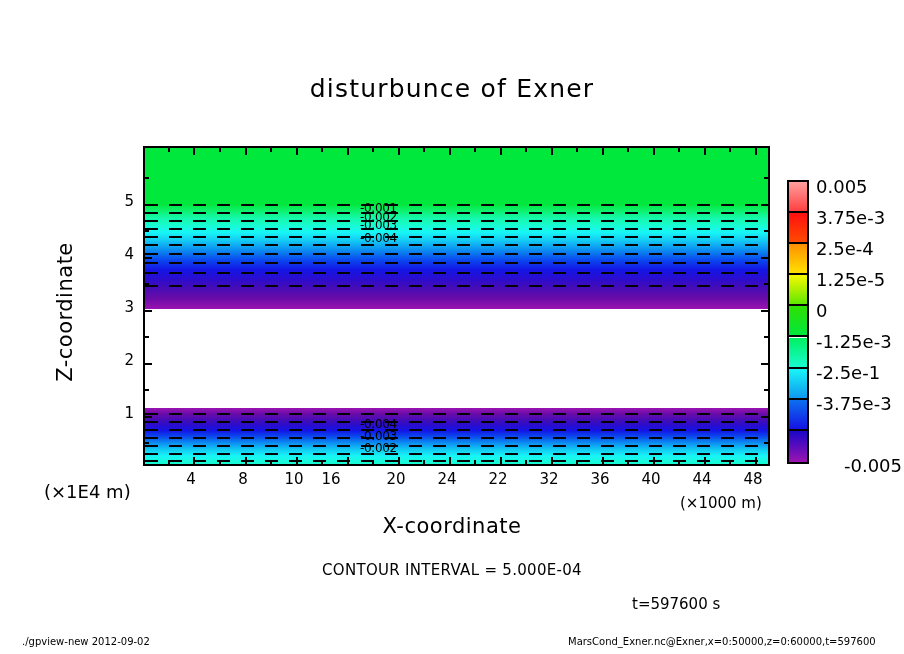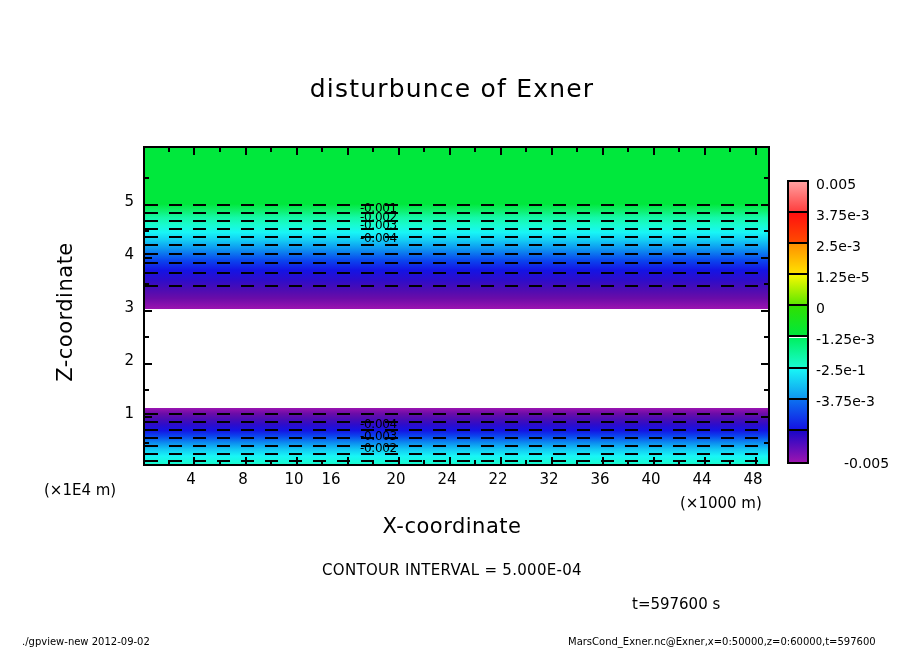--- a/index.html
+++ b/index.html
@@ -142,21 +142,21 @@
     left: -45px; top: 300px;
     width: 220px;
     text-align: center;
     font-size: 21px;
     letter-spacing: 0.5px;
     transform: rotate(-90deg);
     transform-origin: center center;
   }
   #xunit-left {
     left: 44px; top: 481px;
-    font-size: 15px;
+    font-size: 18px;
     text-align: center;
   }
   #xunit-right {
     left: 680px; top: 494px;
     font-size: 15px;
   }
 
   
   #colorbar {
     left: 787px; top: 180px;
@@ -167,21 +167,21 @@
   .cbcell {
     position: absolute;
     left: 0; width: 100%;
     box-sizing: border-box;
     border-bottom: 2px solid #000;
   }
   .cbcell:last-child { border-bottom: none; }
   .cblabel {
     position: absolute;
     left: 816px;
-    font-size: 14px;
+    font-size: 18px;
     white-space: nowrap;
     margin-top: -9px;
     font-family: "DejaVu Sans", sans-serif;
   }
 
   
   #contour-interval {
     left: 0; top: 561px; width: 904px;
     text-align: center;
     font-size: 15px;
@@ -359,21 +359,21 @@
   <div class="cbcell" style="top:93.3px;height:31.1px;background:linear-gradient(to bottom,#f8f800,#60e800);"></div>
   <div class="cbcell" style="top:124.4px;height:31.1px;background:linear-gradient(to bottom,#30e000,#00e83c);"></div>
   <div class="cbcell" style="top:155.5px;height:31.1px;background:linear-gradient(to bottom,#00f060,#18fbd0);"></div>
   <div class="cbcell" style="top:186.6px;height:31.1px;background:linear-gradient(to bottom,#18f6f6,#1098f0);"></div>
   <div class="cbcell" style="top:217.7px;height:31.1px;background:linear-gradient(to bottom,#0c70f0,#1414e4);"></div>
   <div class="cbcell" style="top:248.8px;height:31.2px;background:linear-gradient(to bottom,#1a06c8,#9b14b0);"></div>
 </div>
 
 <div class="cblabel" style="top:185px;">0.005</div>
 <div class="cblabel" style="top:216px;">3.75e-3</div>
-<div class="cblabel" style="top:247px;">2.5e-3</div>
+<div class="cblabel" style="top:247px;">2.5e-4</div>
 <div class="cblabel" style="top:278px;">1.25e-5</div>
 <div class="cblabel" style="top:309px;">0</div>
 <div class="cblabel" style="top:340px;">-1.25e-3</div>
 <div class="cblabel" style="top:371px;">-2.5e-1</div>
 <div class="cblabel" style="top:402px;">-3.75e-3</div>
 <div class="cblabel" style="top:464px;margin-left:28px;">-0.005</div>
 
 <div class="abs" id="contour-interval">CONTOUR INTERVAL = 5.000E-04</div>
 <div class="abs" id="time-label">t=597600 s</div>
 <div class="abs" id="footer-left">./gpview-new  2012-09-02</div>

